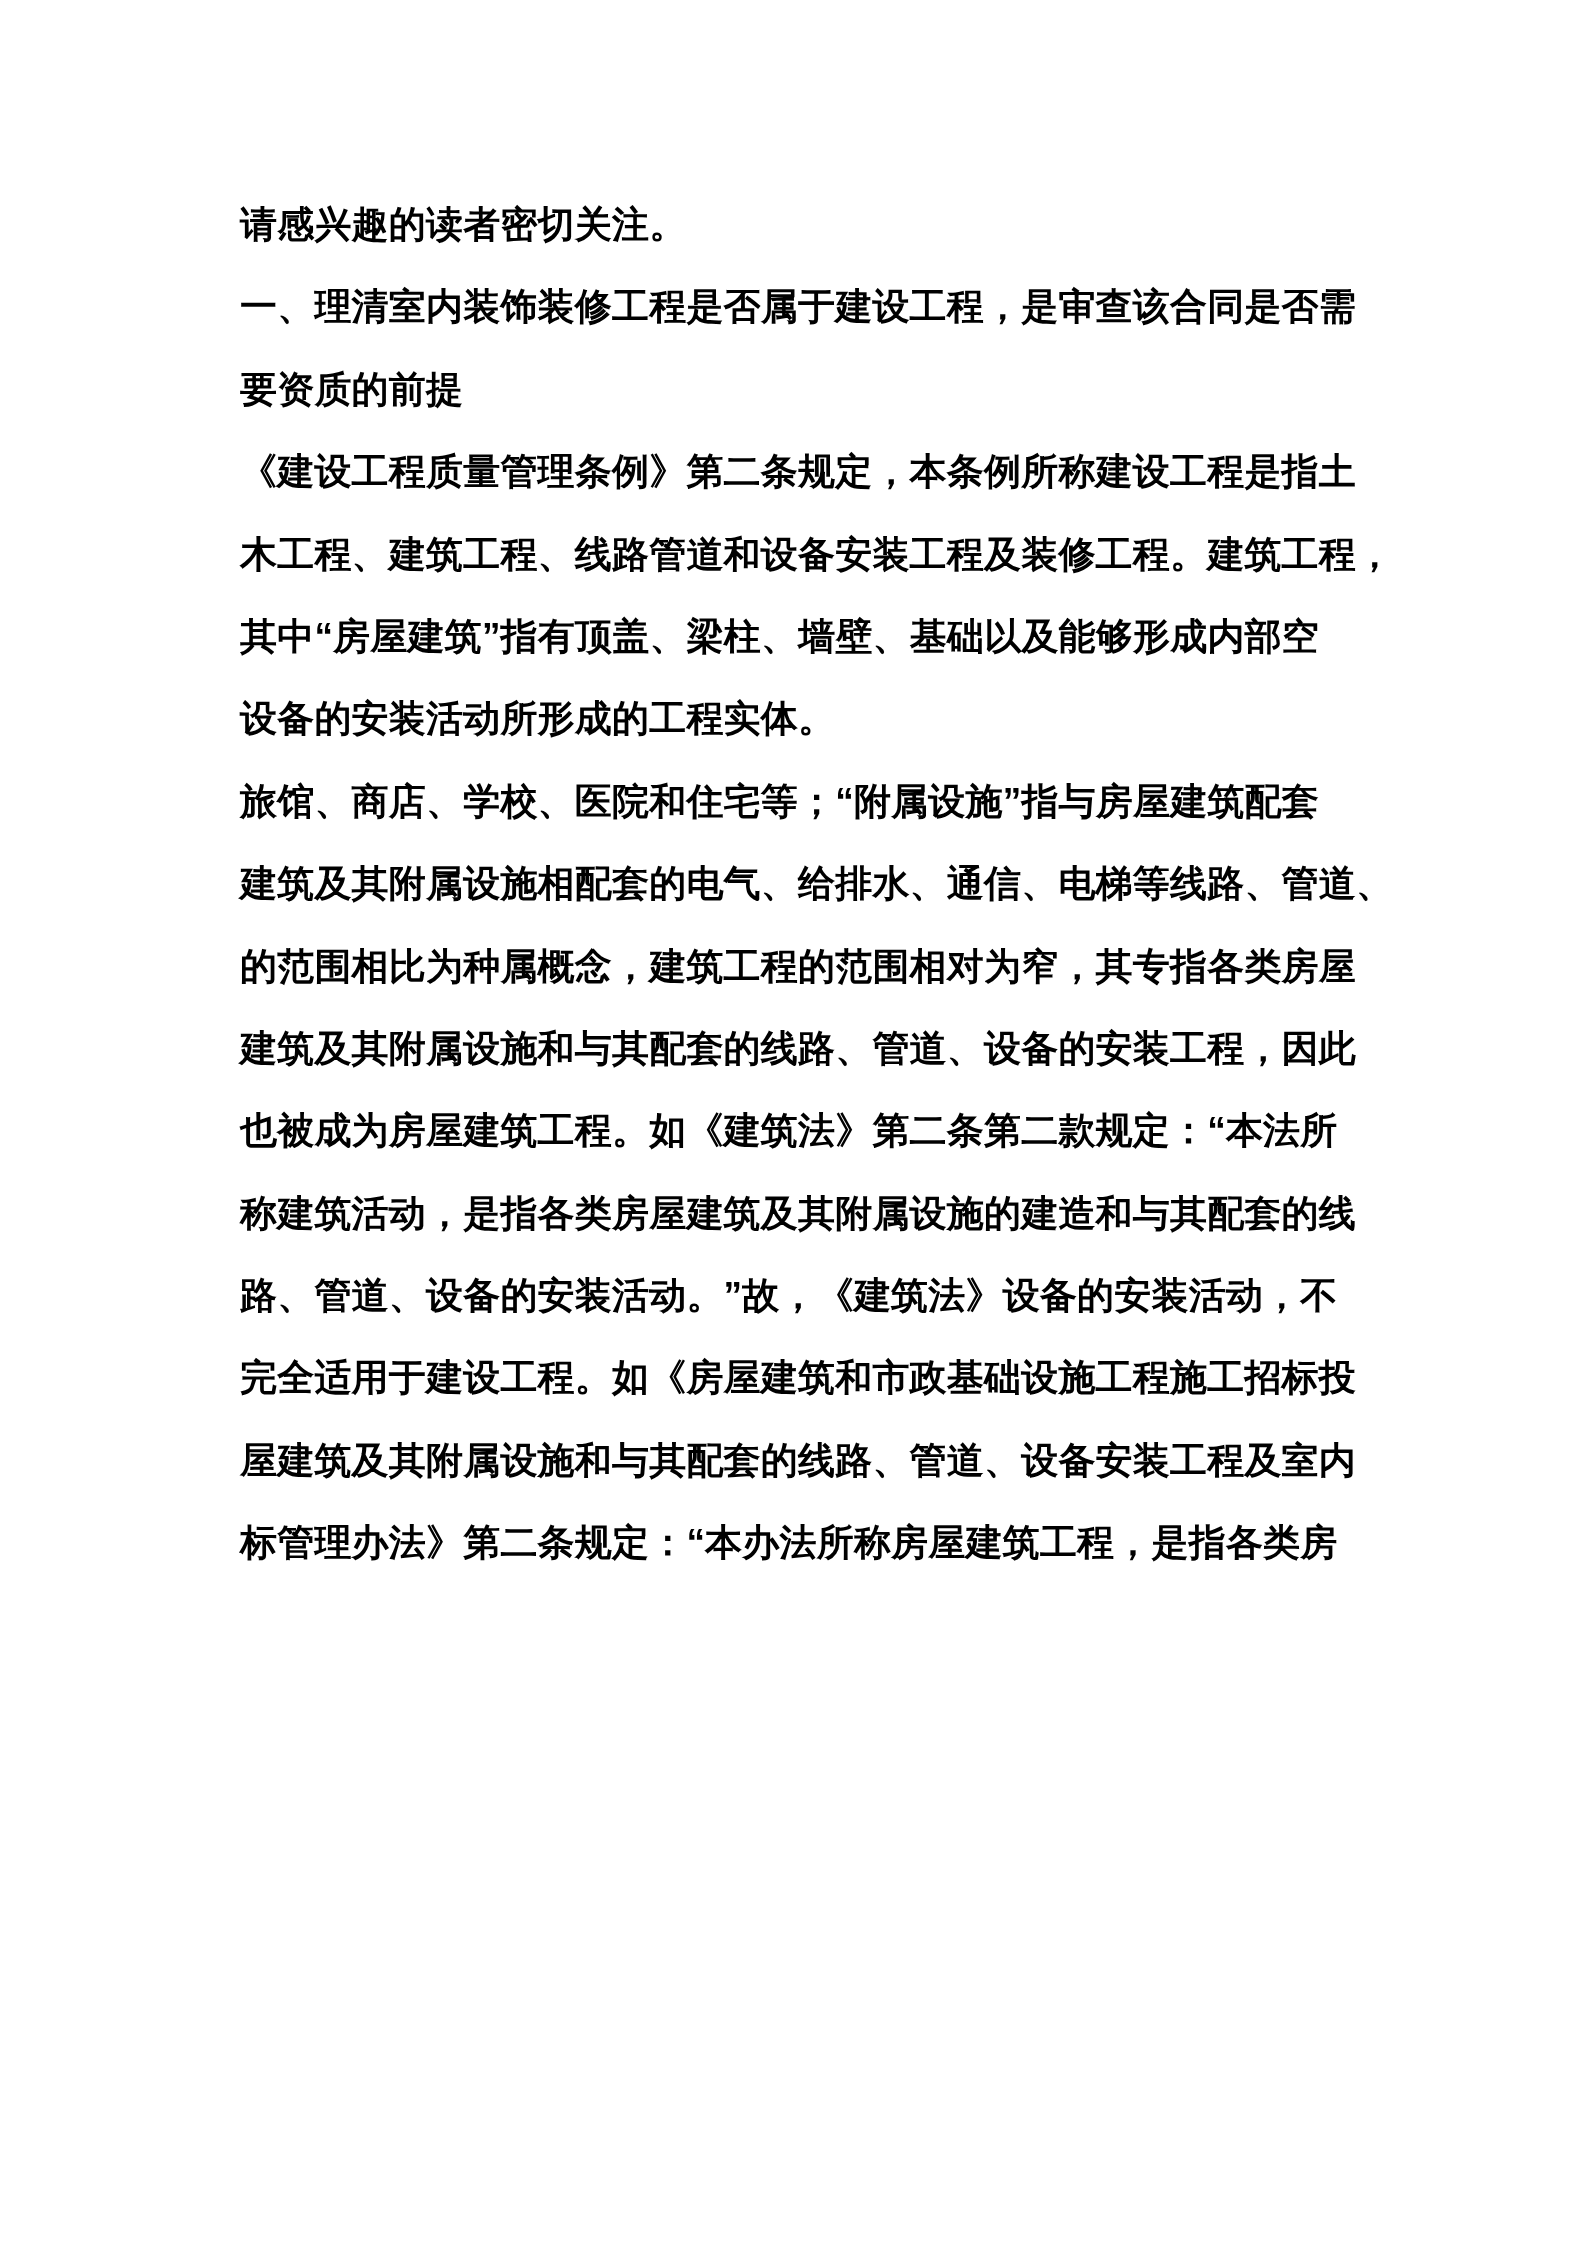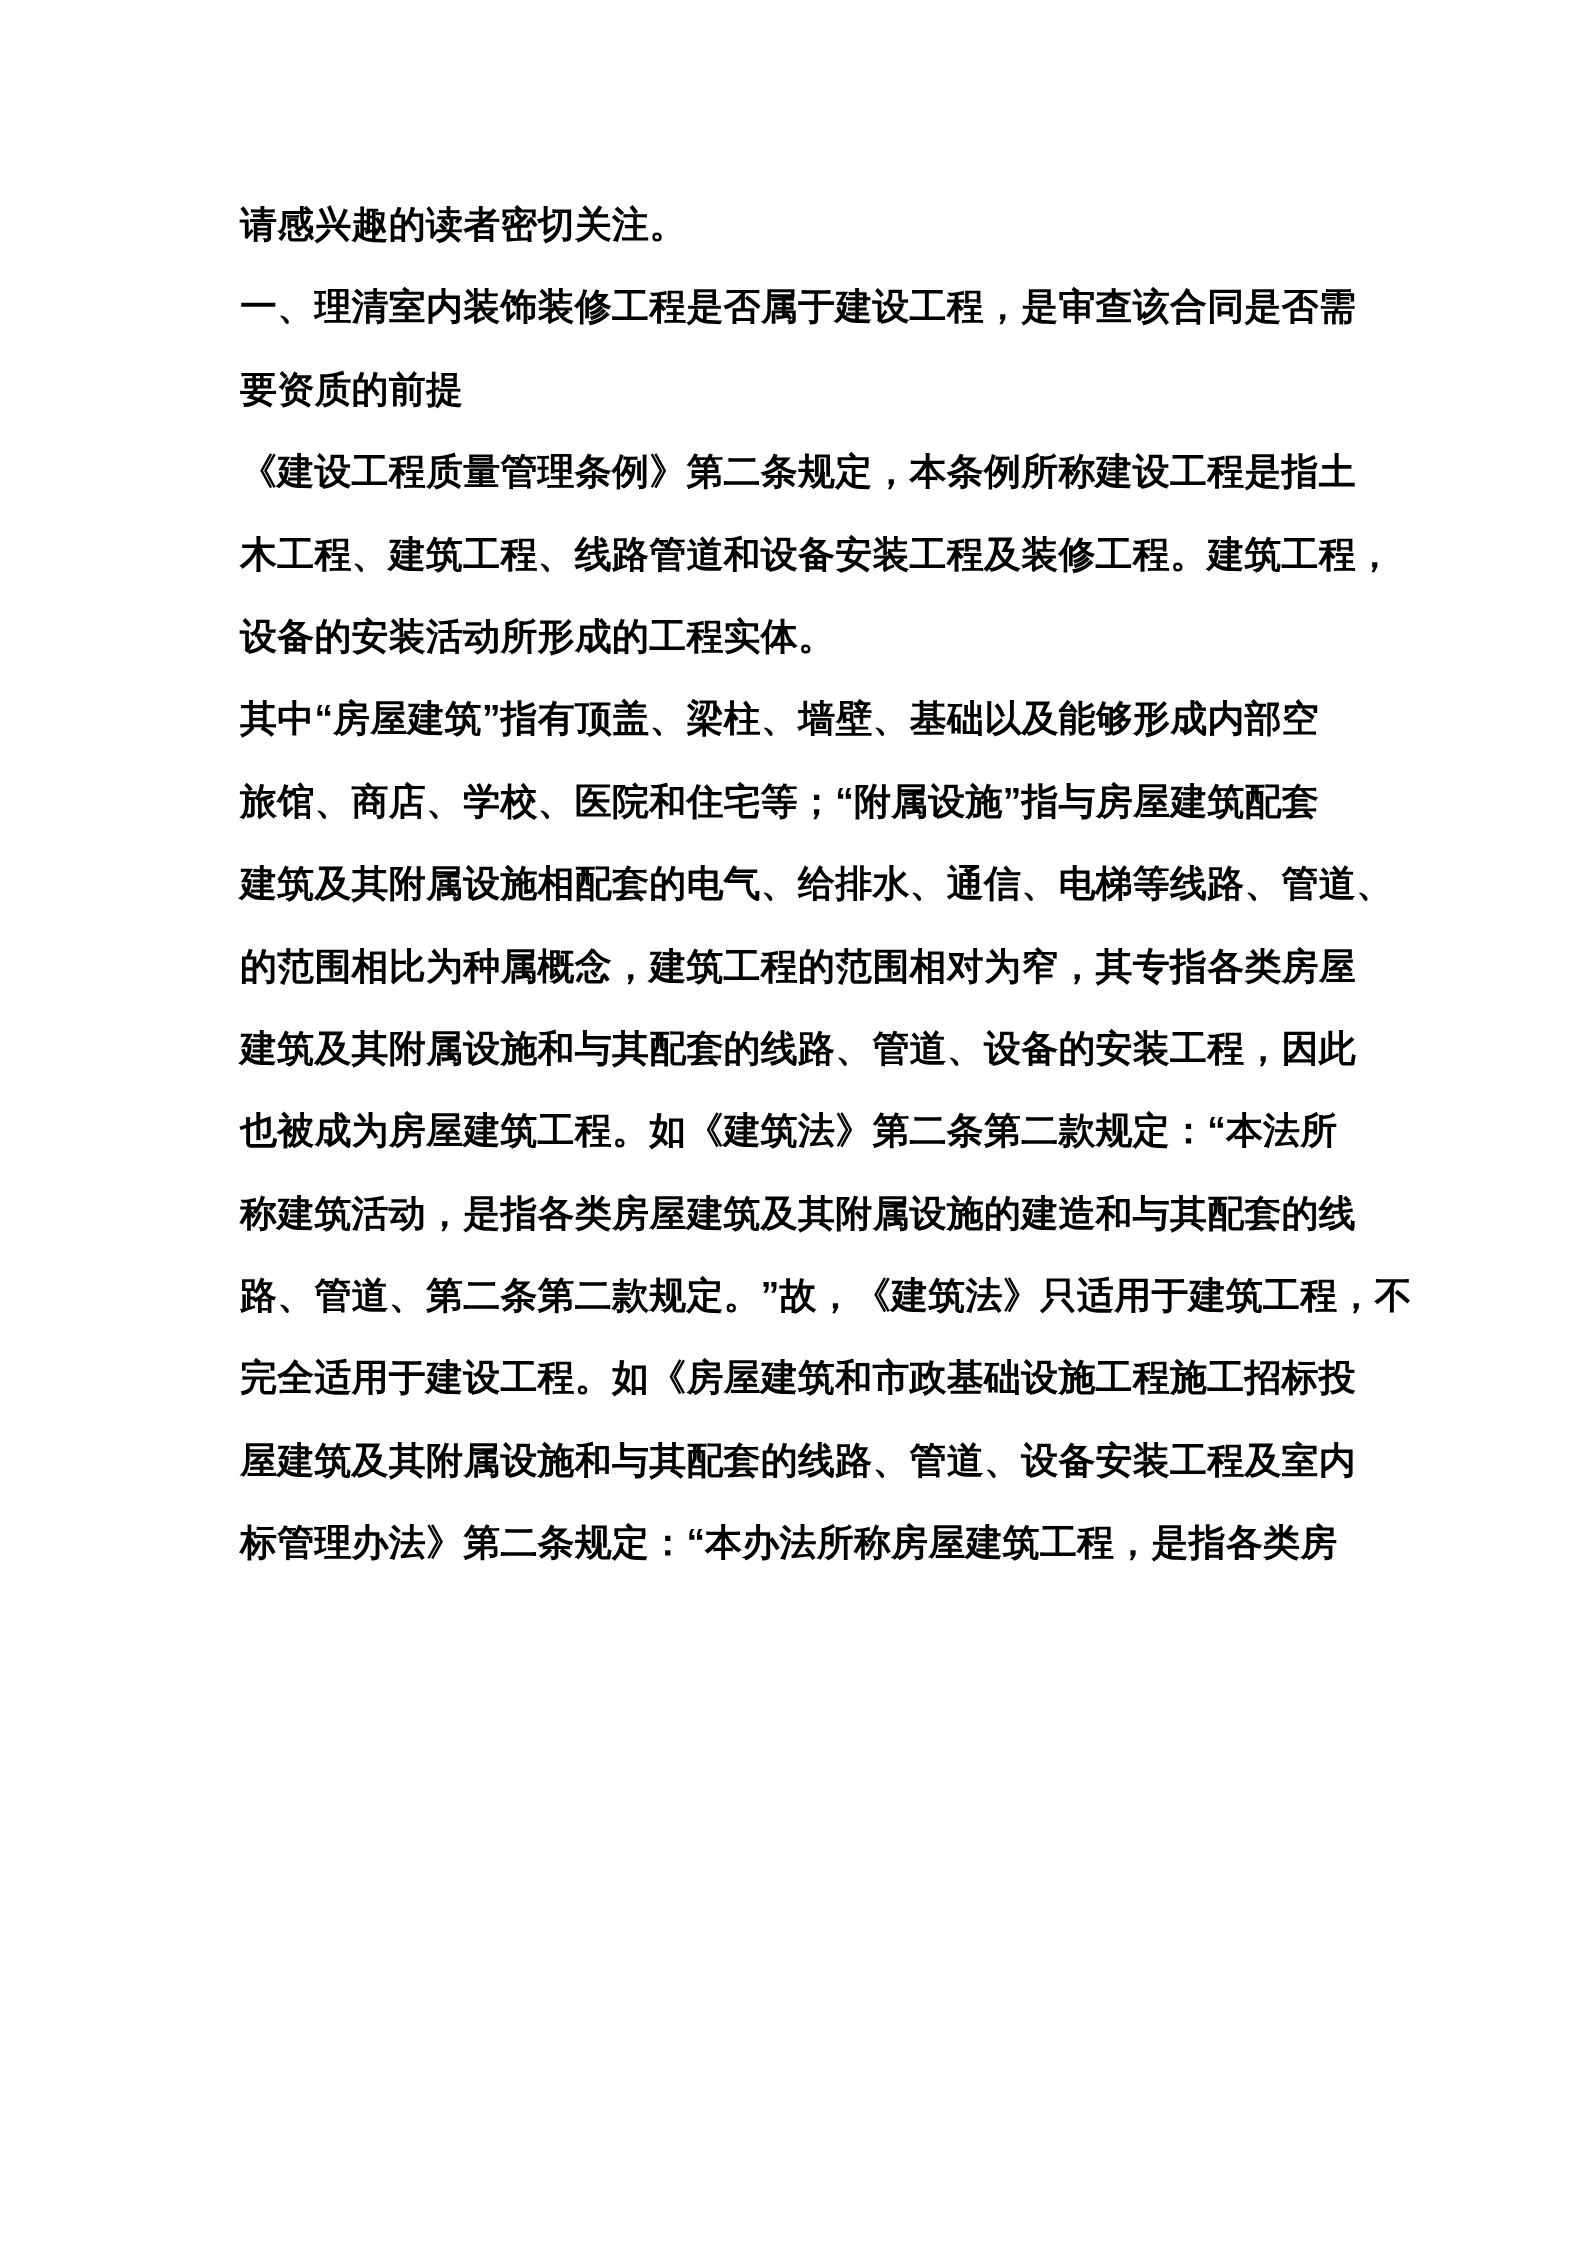--- a/index.html
+++ b/index.html
@@ -32,25 +32,25 @@
 </style>
 </head>
 <body>
 
 <div class="page">
   <div class="line">请感兴趣的读者密切关注。</div>
   <div class="line">一、理清室内装饰装修工程是否属于建设工程，是审查该合同是否需</div>
   <div class="line">要资质的前提</div>
   <div class="line">《建设工程质量管理条例》第二条规定，本条例所称建设工程是指土</div>
   <div class="line">木工程、建筑工程、线路管道和设备安装工程及装修工程。建筑工程，</div>
+  <div class="line">其中“房屋建筑”指有顶盖、梁柱、墙壁、基础以及能够形成内部空</div>
   <div class="line">设备的安装活动所形成的工程实体。</div>
-  <div class="line">其中“房屋建筑”指有顶盖、梁柱、墙壁、基础以及能够形成内部空</div>
   <div class="line">旅馆、商店、学校、医院和住宅等；“附属设施”指与房屋建筑配套</div>
   <div class="line">建筑及其附属设施相配套的电气、给排水、通信、电梯等线路、管道、</div>
   <div class="line">的范围相比为种属概念，建筑工程的范围相对为窄，其专指各类房屋</div>
   <div class="line">建筑及其附属设施和与其配套的线路、管道、设备的安装工程，因此</div>
   <div class="line">也被成为房屋建筑工程。如《建筑法》第二条第二款规定：“本法所</div>
   <div class="line">称建筑活动，是指各类房屋建筑及其附属设施的建造和与其配套的线</div>
-  <div class="line">路、管道、第二条第二款规定。”故，《建筑法》只适用于建筑工程，不</div>
+  <div class="line">路、管道、设备的安装活动。”故，《建筑法》设备的安装活动，不</div>
   <div class="line">完全适用于建设工程。如《房屋建筑和市政基础设施工程施工招标投</div>
   <div class="line">屋建筑及其附属设施和与其配套的线路、管道、设备安装工程及室内</div>
   <div class="line">标管理办法》第二条规定：“本办法所称房屋建筑工程，是指各类房</div>
 </div>
 
 </body></html>

